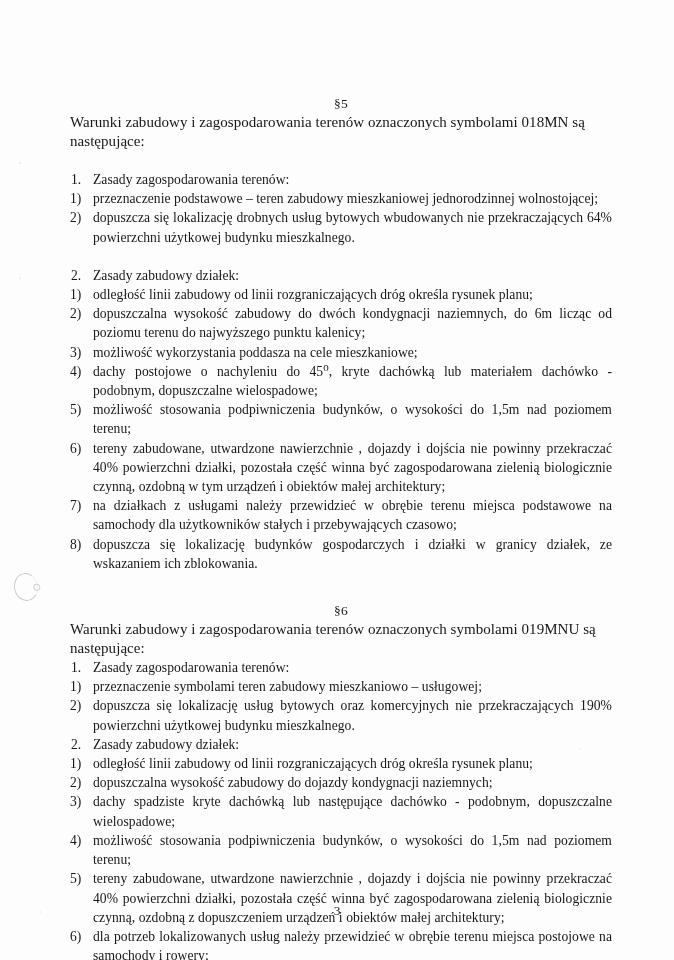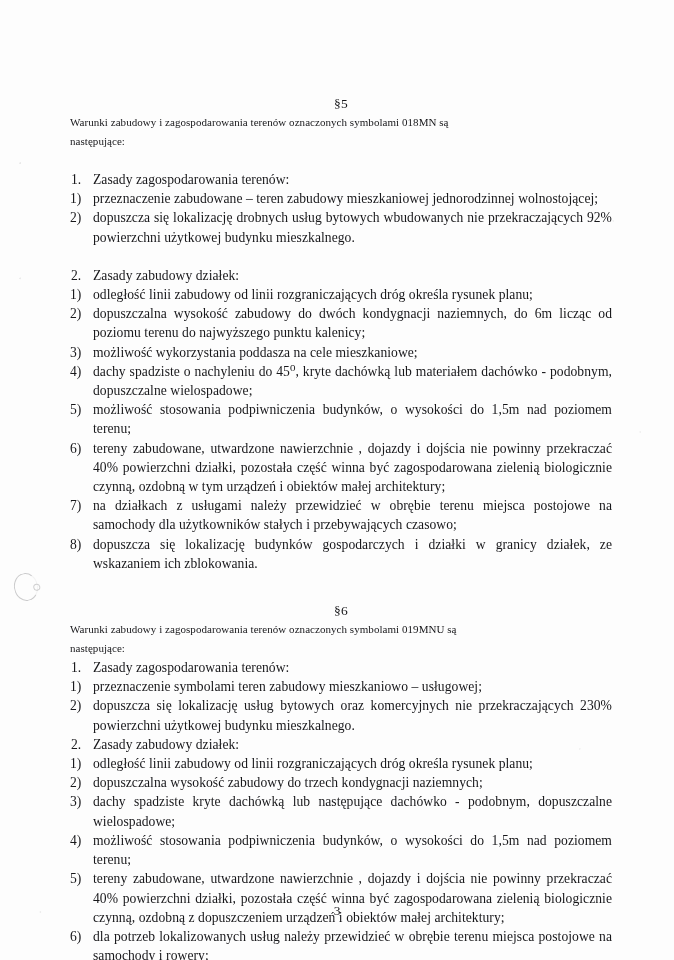--- a/index.html
+++ b/index.html
@@ -67,21 +67,21 @@
 
   .sec-mark {
     text-align: center;
     font-size: 13.5px;
     line-height: 16px;
     margin: 0 0 1px 0;
     letter-spacing: .2px;
   }
 
   .lead {
-    font-size: 11px;
+    font-size: 15px;
     line-height: 19px;
     text-align: justify;
     text-align-last: left;
     margin: 0;
     letter-spacing: .05px;
   }
   .lead .tail { display: block; text-align: left; }
   .gap-md { height: 19px; }
   .gap-lg { height: 30px; }
 
@@ -172,25 +172,25 @@
 
       <div class="gap-md"></div>
 
       <div class="grp-head">
         <span class="mk">1.</span>
         <span>Zasady zagospodarowania terenów:</span>
       </div>
       <ul class="lst">
         <li class="last-line-left">
           <span class="mk">1)</span>
-          <span class="txt">przeznaczenie zabudowane – teren zabudowy mieszkaniowej jednorodzinnej wolnostojącej;</span>
-        </li>
-        <li class="last-line-left">
-          <span class="mk">2)</span>
-          <span class="txt">dopuszcza się lokalizację drobnych usług bytowych wbudowanych nie przekraczających 92% powierzchni użytkowej budynku mieszkalnego.</span>
+          <span class="txt">przeznaczenie podstawowe – teren zabudowy mieszkaniowej jednorodzinnej wolnostojącej;</span>
+        </li>
+        <li class="last-line-left">
+          <span class="mk">2)</span>
+          <span class="txt">dopuszcza się lokalizację drobnych usług bytowych wbudowanych nie przekraczających 64% powierzchni użytkowej budynku mieszkalnego.</span>
         </li>
       </ul>
 
       <div class="gap-md"></div>
 
       <div class="grp-head">
         <span class="mk">2.</span>
         <span>Zasady zabudowy działek:</span>
       </div>
       <ul class="lst">
@@ -201,33 +201,33 @@
         <li class="last-line-left">
           <span class="mk">2)</span>
           <span class="txt">dopuszczalna wysokość zabudowy do dwóch kondygnacji naziemnych, do 6m licząc od poziomu terenu do najwyższego punktu kalenicy;</span>
         </li>
         <li class="last-line-left">
           <span class="mk">3)</span>
           <span class="txt">możliwość wykorzystania poddasza na cele mieszkaniowe;</span>
         </li>
         <li class="last-line-left">
           <span class="mk">4)</span>
-          <span class="txt">dachy  spadziste  o nachyleniu do 45⁰, kryte dachówką lub materiałem dachówko - podobnym, dopuszczalne wielospadowe;</span>
+          <span class="txt">dachy  postojowe  o nachyleniu do 45⁰, kryte dachówką lub materiałem dachówko - podobnym, dopuszczalne wielospadowe;</span>
         </li>
         <li class="last-line-left">
           <span class="mk">5)</span>
           <span class="txt">możliwość stosowania podpiwniczenia budynków, o wysokości do 1,5m nad poziomem terenu;</span>
         </li>
         <li class="last-line-left">
           <span class="mk">6)</span>
           <span class="txt">tereny zabudowane, utwardzone nawierzchnie , dojazdy i dojścia   nie powinny przekraczać 40% powierzchni działki, pozostała część winna być zagospodarowana zielenią biologicznie czynną, ozdobną w tym urządzeń i obiektów małej architektury;</span>
         </li>
         <li class="last-line-left">
           <span class="mk">7)</span>
-          <span class="txt">na działkach z usługami należy przewidzieć w obrębie terenu miejsca postojowe na samochody dla użytkowników stałych i przebywających czasowo;</span>
+          <span class="txt">na działkach z usługami należy przewidzieć w obrębie terenu miejsca podstawowe na samochody dla użytkowników stałych i przebywających czasowo;</span>
         </li>
         <li class="last-line-left">
           <span class="mk">8)</span>
           <span class="txt">dopuszcza się lokalizację budynków gospodarczych i działki w granicy działek, ze wskazaniem ich zblokowania.</span>
         </li>
       </ul>
     </div>
 
     <div class="gap-lg"></div>
 
@@ -242,36 +242,36 @@
         <span class="mk">1.</span>
         <span>Zasady zagospodarowania terenów:</span>
       </div>
       <ul class="lst">
         <li class="last-line-left">
           <span class="mk">1)</span>
           <span class="txt">przeznaczenie symbolami  teren zabudowy mieszkaniowo – usługowej;</span>
         </li>
         <li class="last-line-left">
           <span class="mk">2)</span>
-          <span class="txt">dopuszcza się lokalizację usług bytowych oraz komercyjnych nie  przekraczających 230% powierzchni użytkowej budynku mieszkalnego.</span>
+          <span class="txt">dopuszcza się lokalizację usług bytowych oraz komercyjnych nie  przekraczających 190% powierzchni użytkowej budynku mieszkalnego.</span>
         </li>
       </ul>
 
       <div class="grp-head">
         <span class="mk">2.</span>
         <span>Zasady zabudowy działek:</span>
       </div>
       <ul class="lst">
         <li class="last-line-left">
           <span class="mk">1)</span>
           <span class="txt">odległość linii zabudowy od linii rozgraniczających dróg określa rysunek planu;</span>
         </li>
         <li class="last-line-left">
           <span class="mk">2)</span>
-          <span class="txt">dopuszczalna wysokość zabudowy do trzech kondygnacji naziemnych;</span>
+          <span class="txt">dopuszczalna wysokość zabudowy do dojazdy kondygnacji naziemnych;</span>
         </li>
         <li class="last-line-left">
           <span class="mk">3)</span>
           <span class="txt">dachy  spadziste kryte dachówką lub następujące dachówko - podobnym, dopuszczalne wielospadowe;</span>
         </li>
         <li class="last-line-left">
           <span class="mk">4)</span>
           <span class="txt">możliwość stosowania podpiwniczenia budynków, o wysokości do 1,5m nad poziomem terenu;</span>
         </li>
         <li class="last-line-left">

